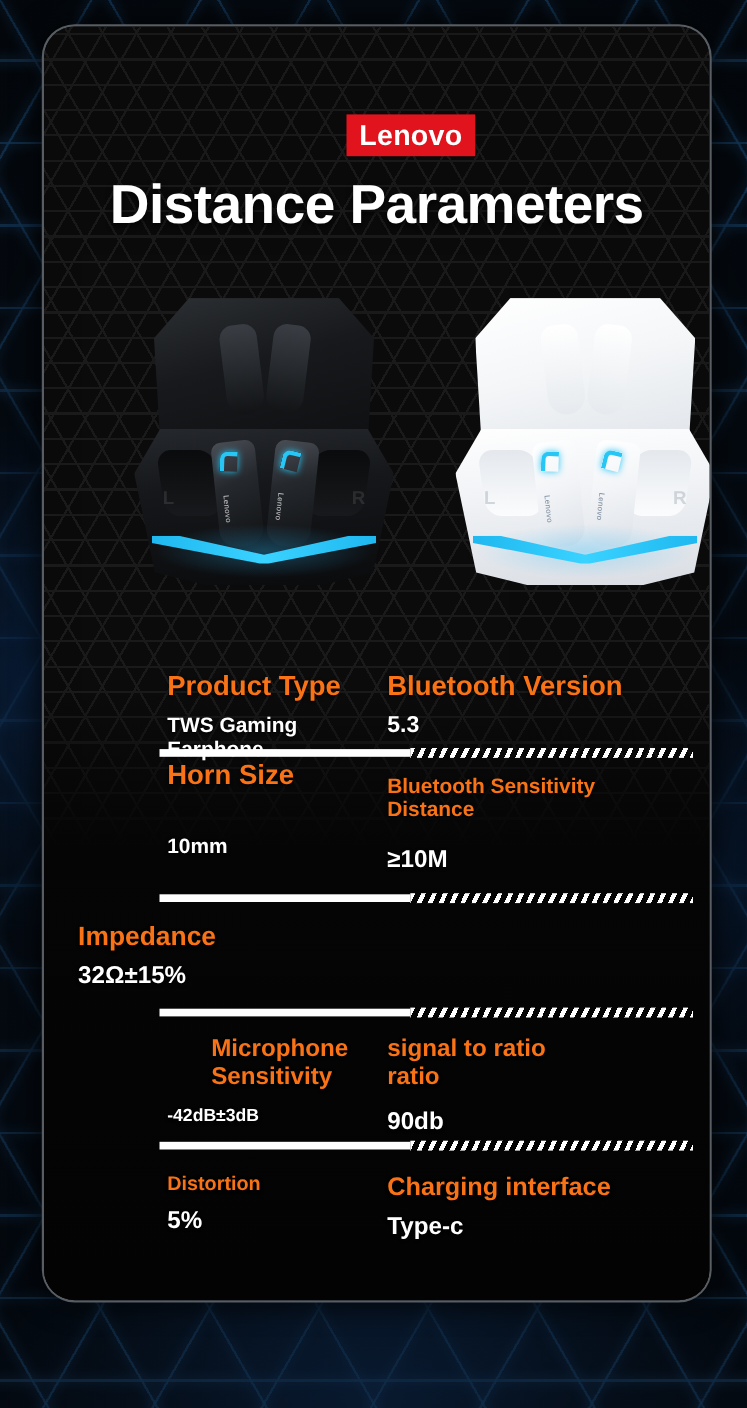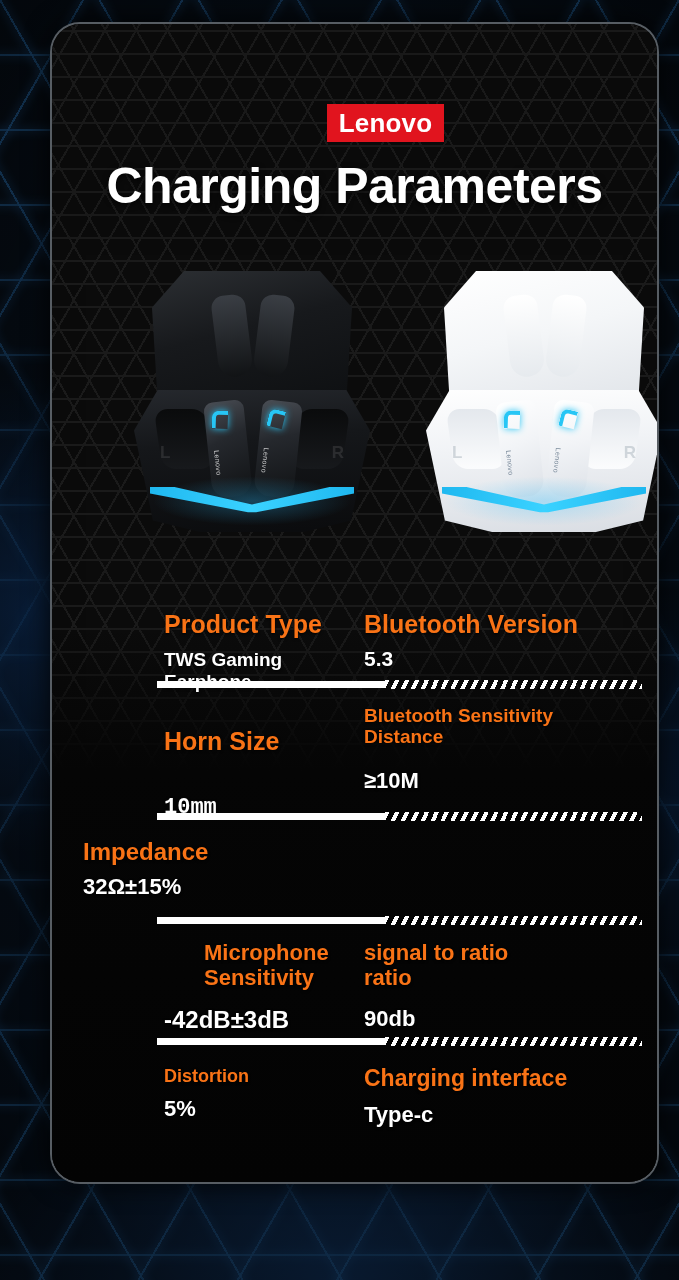--- a/index.html
+++ b/index.html
@@ -36,21 +36,21 @@
     filter:blur(5px); opacity:.55;
   }
   .bg-vign{
     position:absolute; inset:0;
     background:radial-gradient(ellipse 75% 60% at 50% 45%, rgba(0,0,0,.25) 0%, rgba(0,0,0,.72) 100%);
   }
 
   
   .card{
     position:absolute;
-    left:50px; top:22px; width:609px; height:1162px;
+    left:38px; top:22px; width:609px; height:1162px;
     border-radius:30px;
     background:#0c0c0c;
     border:2px solid rgba(150,160,172,.55);
     box-shadow:0 0 26px rgba(0,0,0,.85), inset 0 0 60px rgba(0,0,0,.7);
     overflow:hidden;
   }
   
   .card-hex{
     position:absolute; inset:0;
     background-color:#0b0b0b;
@@ -202,21 +202,21 @@
 
   <div class="card">
     <div class="card-hex"></div>
     <div class="card-fade"></div>
 
     <div class="card-inner">
 
       <div class="logo-badge">
         <span>Lenovo</span>
       </div>
-      <div class="title">Charging Parameters</div>
+      <div class="title">Distance Parameters</div>
 
       <div class="products">
 
         <div class="bud black">
           <div class="lid">
             <div class="tip l"></div>
             <div class="tip r"></div>
           </div>
           <div class="base">
             <div class="well l"></div>
@@ -273,22 +273,22 @@
             <div class="v" style="font-size:21px;padding-top:9px;">5.3</div>
           </div>
         </div>
         <div class="divider">
           <div class="solid"></div>
           <div class="hatch"></div>
         </div>
 
         <div class="row" style="height:123px;">
           <div class="col left">
-            <div class="k" style="font-size:25px;padding-top:2px;margin-top:36px;">Horn Size</div>
-            <div class="v" style="font-size:22px;padding-top:40px;font-family:Liberation Mono, monospace;">10mm</div>
+            <div class="k" style="font-size:25px;padding-top:2px;">Horn Size</div>
+            <div class="v" style="font-size:19px;padding-top:40px;">10mm</div>
           </div>
           <div class="col right">
             <div class="k" style="font-size:19px;padding-top:16px;max-width:225px;">Bluetooth Sensitivity Distance</div>
             <div class="v" style="font-size:22px;padding-top:20px;">≥10M</div>
           </div>
         </div>
         <div class="divider">
           <div class="solid"></div>
           <div class="hatch"></div>
         </div>
@@ -300,21 +300,21 @@
           </div>
         </div>
         <div class="divider">
           <div class="solid"></div>
           <div class="hatch"></div>
         </div>
 
         <div class="row" style="height:112px;">
           <div class="col left">
             <div class="k" style="font-size:22px;padding-top:16px;max-width:150px;margin-left:40px;">Microphone Sensitivity</div>
-            <div class="v" style="font-size:24px;padding-top:16px;">-42dB±3dB</div>
+            <div class="v" style="font-size:16px;padding-top:16px;">-42dB±3dB</div>
           </div>
           <div class="col right">
             <div class="k" style="font-size:22px;padding-top:16px;max-width:180px;">signal to ratio ratio</div>
             <div class="v" style="font-size:22px;padding-top:16px;">90db</div>
           </div>
         </div>
         <div class="divider">
           <div class="solid"></div>
           <div class="hatch"></div>
         </div>

